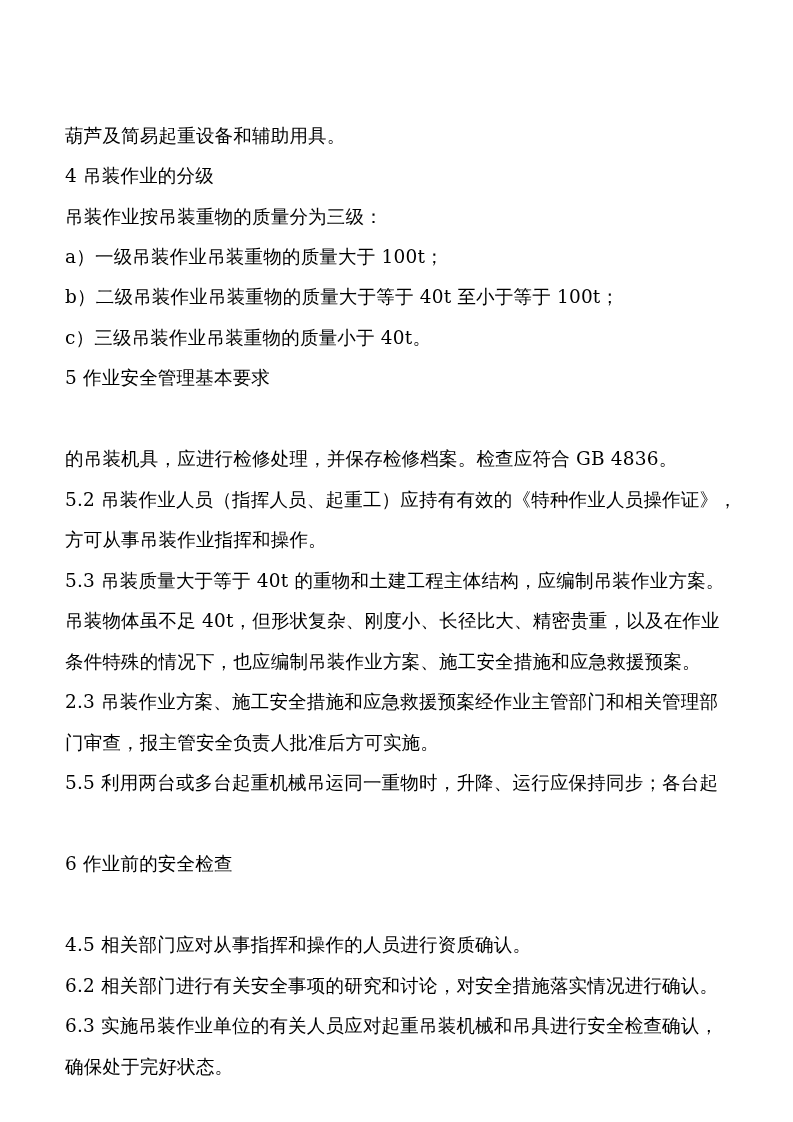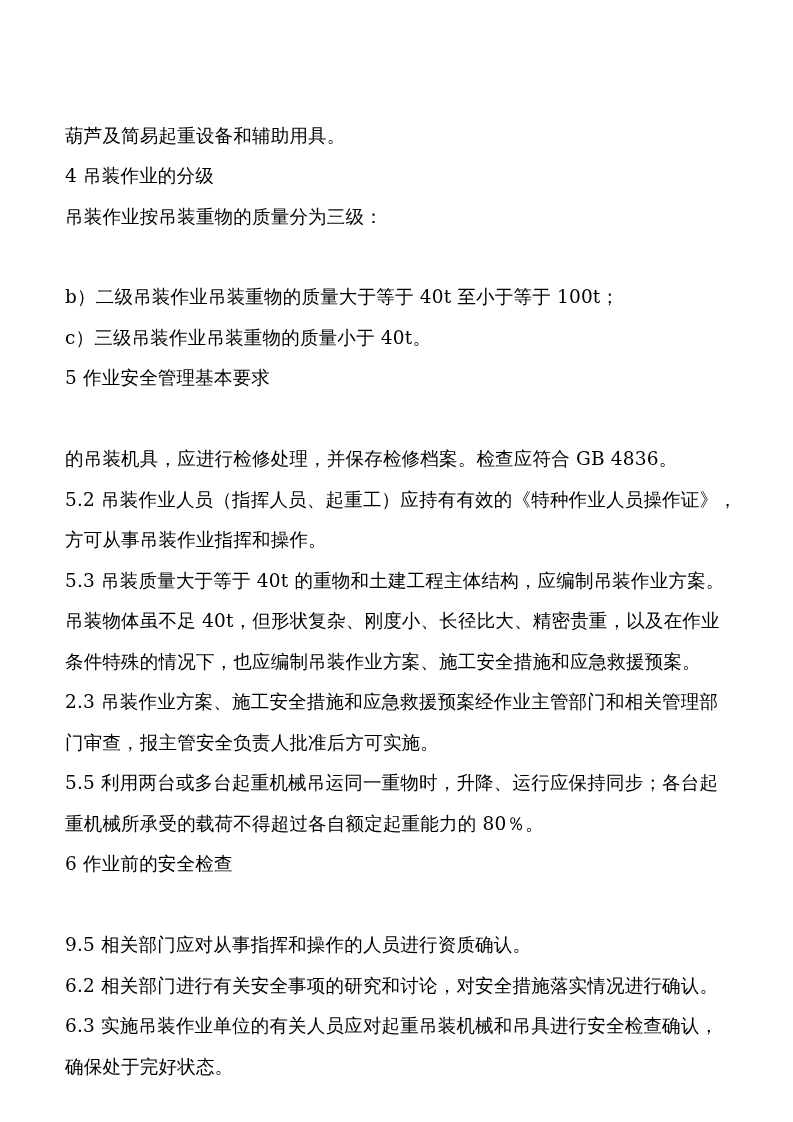--- a/index.html
+++ b/index.html
@@ -16,31 +16,31 @@
     line-height: 24px; letter-spacing: 0.2px;
   }
 </style>
 </head>
 <body>
 
 <div class="page">
   <div class="line" style="top:83px">葫芦及简易起重设备和辅助用具。</div>
   <div class="line" style="top:123px">4  吊装作业的分级</div>
   <div class="line" style="top:164px">吊装作业按吊装重物的质量分为三级：</div>
+  <div class="line" style="top:204px">a）一级吊装作业吊装重物的质量大于 100t；</div>
   <div class="line" style="top:244px">b）二级吊装作业吊装重物的质量大于等于 40t 至小于等于 100t；</div>
   <div class="line" style="top:285px">c）三级吊装作业吊装重物的质量小于 40t。</div>
   <div class="line" style="top:325px">5  作业安全管理基本要求</div>
   <div class="line" style="top:406px">的吊装机具，应进行检修处理，并保存检修档案。检查应符合 GB 4836。</div>
   <div class="line" style="top:447px">5.2  吊装作业人员（指挥人员、起重工）应持有有效的《特种作业人员操作证》，</div>
   <div class="line" style="top:487px">方可从事吊装作业指挥和操作。</div>
   <div class="line" style="top:528px">5.3  吊装质量大于等于 40t 的重物和土建工程主体结构，应编制吊装作业方案。</div>
   <div class="line" style="top:568px">吊装物体虽不足 40t，但形状复杂、刚度小、长径比大、精密贵重，以及在作业</div>
   <div class="line" style="top:609px">条件特殊的情况下，也应编制吊装作业方案、施工安全措施和应急救援预案。</div>
   <div class="line" style="top:649px">2.3  吊装作业方案、施工安全措施和应急救援预案经作业主管部门和相关管理部</div>
   <div class="line" style="top:690px">门审查，报主管安全负责人批准后方可实施。</div>
   <div class="line" style="top:730px">5.5  利用两台或多台起重机械吊运同一重物时，升降、运行应保持同步；各台起</div>
-  <div class="line" style="top:771px">重机械所承受的载荷不得超过各自额定起重能力的 80％。</div>
   <div class="line" style="top:811px">6  作业前的安全检查</div>
-  <div class="line" style="top:892px">9.5  相关部门应对从事指挥和操作的人员进行资质确认。</div>
+  <div class="line" style="top:892px">4.5  相关部门应对从事指挥和操作的人员进行资质确认。</div>
   <div class="line" style="top:933px">6.2  相关部门进行有关安全事项的研究和讨论，对安全措施落实情况进行确认。</div>
   <div class="line" style="top:973px">6.3  实施吊装作业单位的有关人员应对起重吊装机械和吊具进行安全检查确认，</div>
   <div class="line" style="top:1014px">确保处于完好状态。</div>
 </div>
 
 </body></html>

